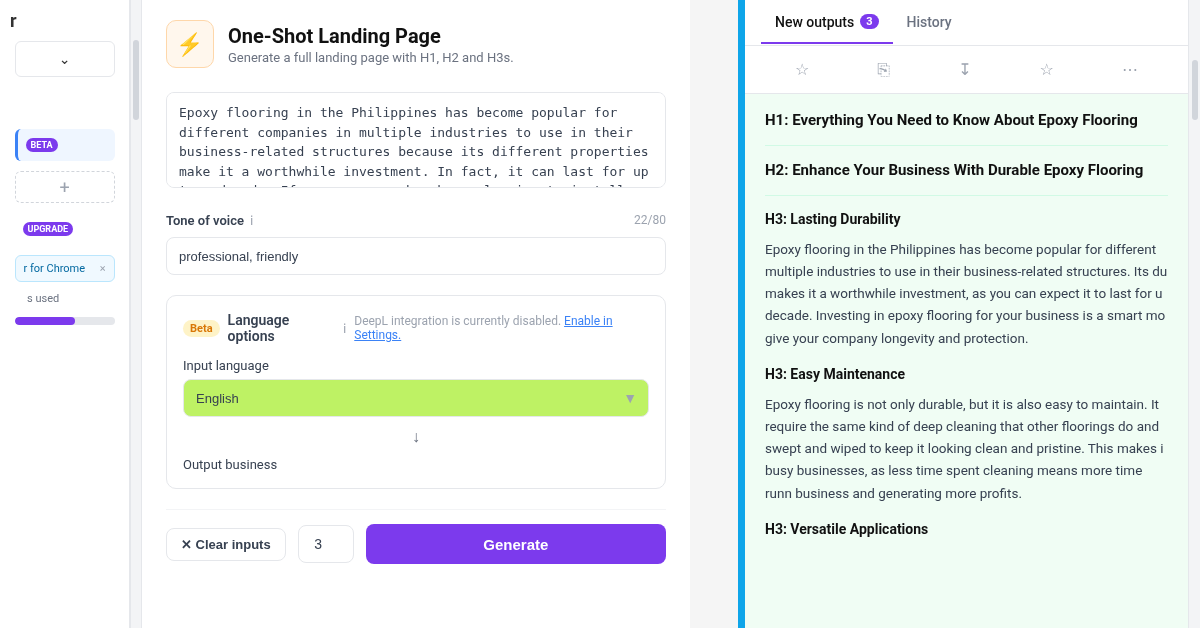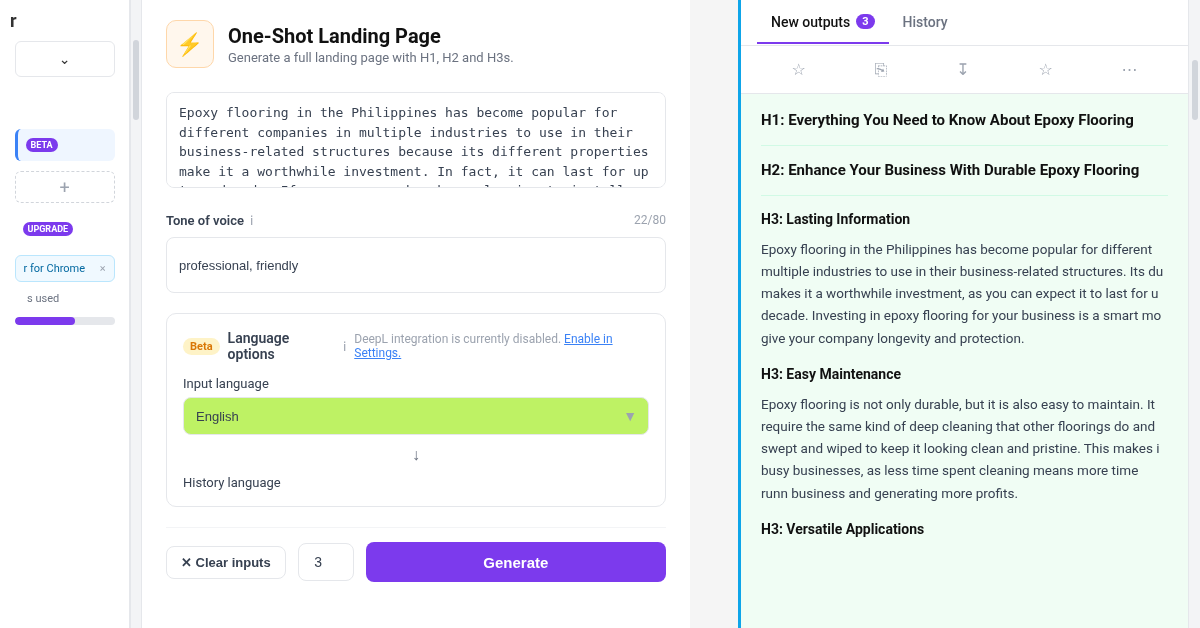--- a/index.html
+++ b/index.html
@@ -194,21 +194,21 @@
       line-height: 1.5;
       margin-bottom: 20px;
       outline: none;
     }
 
     .tone-section {
       margin-bottom: 20px;
     }
     .tone-input {
       width: 100%;
-      height: 56px;
+      height: 38px;
       border: 1px solid #e5e7eb;
       border-radius: 8px;
       padding: 0 12px;
       font-size: 13px;
       color: #374151;
       outline: none;
     }
 
     .language-box {
       border: 1px solid #e5e7eb;
@@ -334,21 +334,21 @@
       border-radius: 8px;
       font-size: 15px;
       font-weight: 600;
       cursor: pointer;
     }
 
     
     .right-panel {
       width: 450px;
       background: #6d28d9;
-      border-left: 3px solid #0ea5e9;
+      border-left: 7px solid #0ea5e9;
       display: flex;
       flex-direction: column;
       overflow: hidden;
       margin-left: 48px;
     }
     .right-panel-header {
       display: flex;
       align-items: center;
       padding: 0 16px;
       height: 46px;
@@ -533,21 +533,21 @@
           <option>French</option>
           <option>German</option>
           <option>Japanese</option>
         </select>
         <span class="select-chevron">▼</span>
       </div>
     </div>
 
     <div class="arrow-down">↓</div>
 
-    <label class="output-lang-label">History language</label>
+    <label class="output-lang-label">Output business</label>
   </div>
 
   
   <div class="footer-bar">
     <button class="clear-btn">✕ Clear inputs</button>
     <input class="count-input" type="number" min="1" max="10" value="3" style="">
     <button class="generate-btn">Generate</button>
   </div>
 </div>
 
@@ -569,21 +569,21 @@
     <button class="action-icon-btn">↧</button>
     <button class="action-icon-btn">☆</button>
     <button class="action-icon-btn">⋯</button>
   </div>
 
   <div class="output-content">
     <div class="output-heading1">H1: Everything You Need to Know About Epoxy Flooring</div>
     <div class="output-divider"></div>
     <div class="output-heading2">H2: Enhance Your Business With Durable Epoxy Flooring</div>
     <div class="output-divider"></div>
-    <div class="output-heading3">H3: Lasting Information</div>
+    <div class="output-heading3">H3: Lasting Durability</div>
     <div class="output-paragraph">Epoxy flooring in the Philippines has become popular for different multiple industries to use in their business-related structures. Its du makes it a worthwhile investment, as you can expect it to last for u decade. Investing in epoxy flooring for your business is a smart mo give your company longevity and protection.</div>
     <div class="output-heading3">H3: Easy Maintenance</div>
     <div class="output-paragraph">Epoxy flooring is not only durable, but it is also easy to maintain. It require the same kind of deep cleaning that other floorings do and swept and wiped to keep it looking clean and pristine. This makes i busy businesses, as less time spent cleaning means more time runn business and generating more profits.</div>
     <div class="output-heading3">H3: Versatile Applications</div>
   </div>
 </div>
 
 <div class="right-scrollbar">
   <div class="right-scrollbar-thumb"></div>
 </div>

